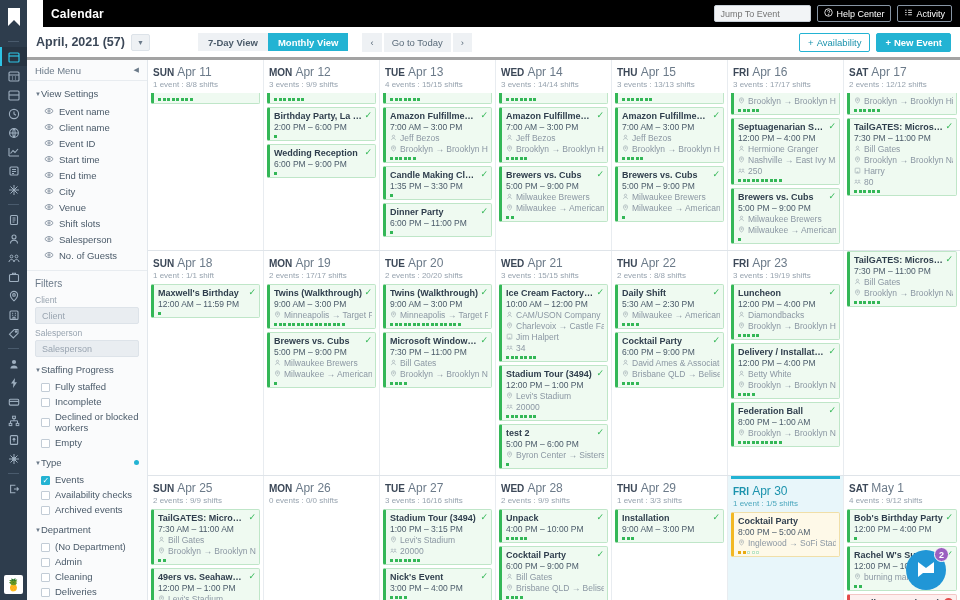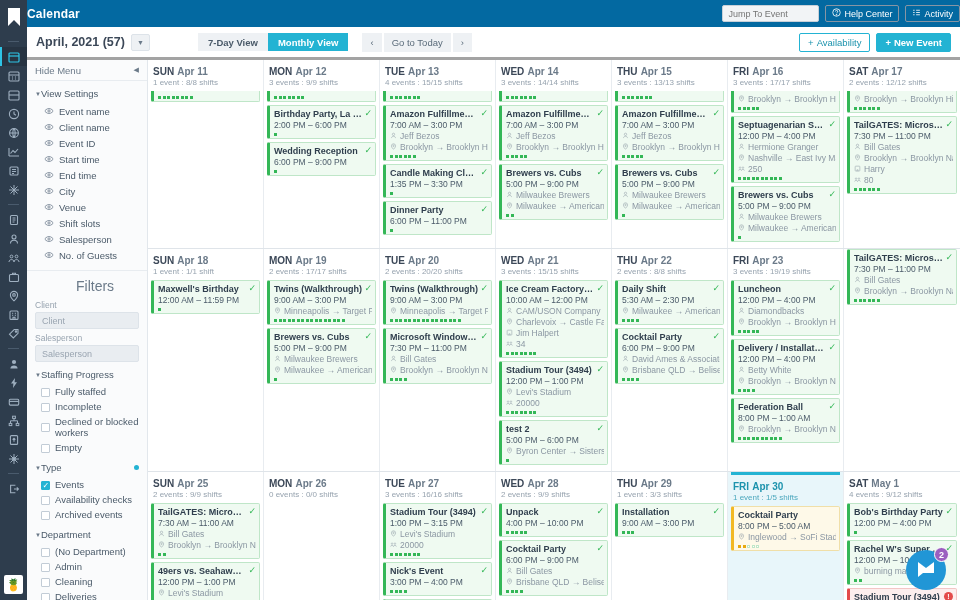--- a/index.html
+++ b/index.html
@@ -32,22 +32,22 @@
   }
   .rail-avatar {
     position: absolute; bottom: 6px; left: 4px; width: 19px; height: 19px;
     background: #fff; border-radius: 2px; display: flex; align-items: center; justify-content: center;
     font-size: 12px;
   }
 
   
   .main { flex: 1; display: flex; flex-direction: column; min-width: 0; }
   .topbar {
-    height: 27px; background: #0369a1; display: flex; align-items: center;
-    padding: 0 0; flex: 0 0 27px;
+    height: 27px; background: #000000; display: flex; align-items: center;
+    padding: 0 8px; flex: 0 0 27px; margin-left: 16px;
   }
   .topbar-title { color: #fff; font-size: 12px; font-weight: bold; letter-spacing: .2px; }
   .topbar-right { margin-left: auto; display: flex; align-items: center; gap: 6px; }
   .jump-input {
     width: 97px; height: 17px; background: #f2f4f6; border: 1px solid #c8d0d8; border-radius: 2px;
     font-size: 9px; color: #9aa5b1; padding: 0 5px; font-family: "Liberation Sans", sans-serif;
   }
   .top-btn {
     height: 17px; border: 1px solid #8795a4; border-radius: 2px; background: transparent;
     color: #fff; font-size: 9px; display: flex; align-items: center; gap: 3px; padding: 0 6px;
@@ -111,21 +111,21 @@
   .sec-head .tri { font-size: 6px; color: #6b7a89; }
   .sec-head .dot-blue {
     margin-left: auto; width: 5px; height: 5px; border-radius: 50%; background: #23b3d3;
   }
   .opt {
     display: flex; align-items: center; gap: 5px; padding: 2.5px 8px 2.5px 17px;
     font-size: 9.5px; color: #4a5a69;
   }
   .opt svg { width: 10px; height: 8px; color: #5f7082; flex: 0 0 10px; }
   .panel-div { height: 1px; background: #e8ecf0; margin: 7px 0 0; }
-  .panel-label { padding: 7px 8px 2px; font-size: 14px; color: #6b7a89; margin-left: 41px; }
+  .panel-label { padding: 7px 8px 2px; font-size: 10px; color: #6b7a89; }
   .panel-sublabel { padding: 4px 8px 2px; font-size: 8.5px; color: #97a3af; }
   .panel-input {
     margin: 0 8px; height: 17px; background: #e9edf1; border: 1px solid #dde3e9; border-radius: 2px;
     display: flex; align-items: center; padding: 0 6px; font-size: 9px; color: #9aa5b1;
   }
   .cb-row {
     display: flex; align-items: center; gap: 5px; padding: 2px 8px 2px 14px;
     font-size: 9.5px; color: #4a5a69;
   }
   .cb {
@@ -138,21 +138,21 @@
   }
 
   
   .cal { flex: 1; min-width: 0; overflow: hidden; background: #fff; position: relative; }
   .week { border-bottom: 1px solid #dfe4e9; }
   .week-grid { display: grid; grid-template-columns: repeat(7, 1fr); }
   .daycol { border-right: 1px solid #e8ecf0; min-width: 0; padding: 0 3px 3px; }
   .daycol:last-child { border-right: none; }
   .dayhead { padding: 5px 2px 4px; }
   .dayhead .dow { font-size: 10px; font-weight: bold; color: #3c4858; }
-  .dayhead .dnum { font-size: 10px; color: #6b7a89; font-weight: bold; }
+  .dayhead .dnum { font-size: 12px; color: #6b7a89; font-weight: normal; }
   .dayhead .dsub { font-size: 8px; color: #97a3af; margin-top: 1px; }
   .daycol.today { background: #e8f6fa; }
   .daycol.today .dow, .daycol.today .dnum { color: #1c93ad; }
   .daycol.today .dsub { color: #4ba7bd; }
   .today-bar { height: 3px; background: #23b3d3; }
 
   .ev {
     background: #effaf1; border: 1px solid #bfe6c8; border-left: 3px solid #34b757;
     border-radius: 2px; margin-bottom: 3px; padding: 3px 3px 2px 4px; position: relative;
     overflow: hidden;

